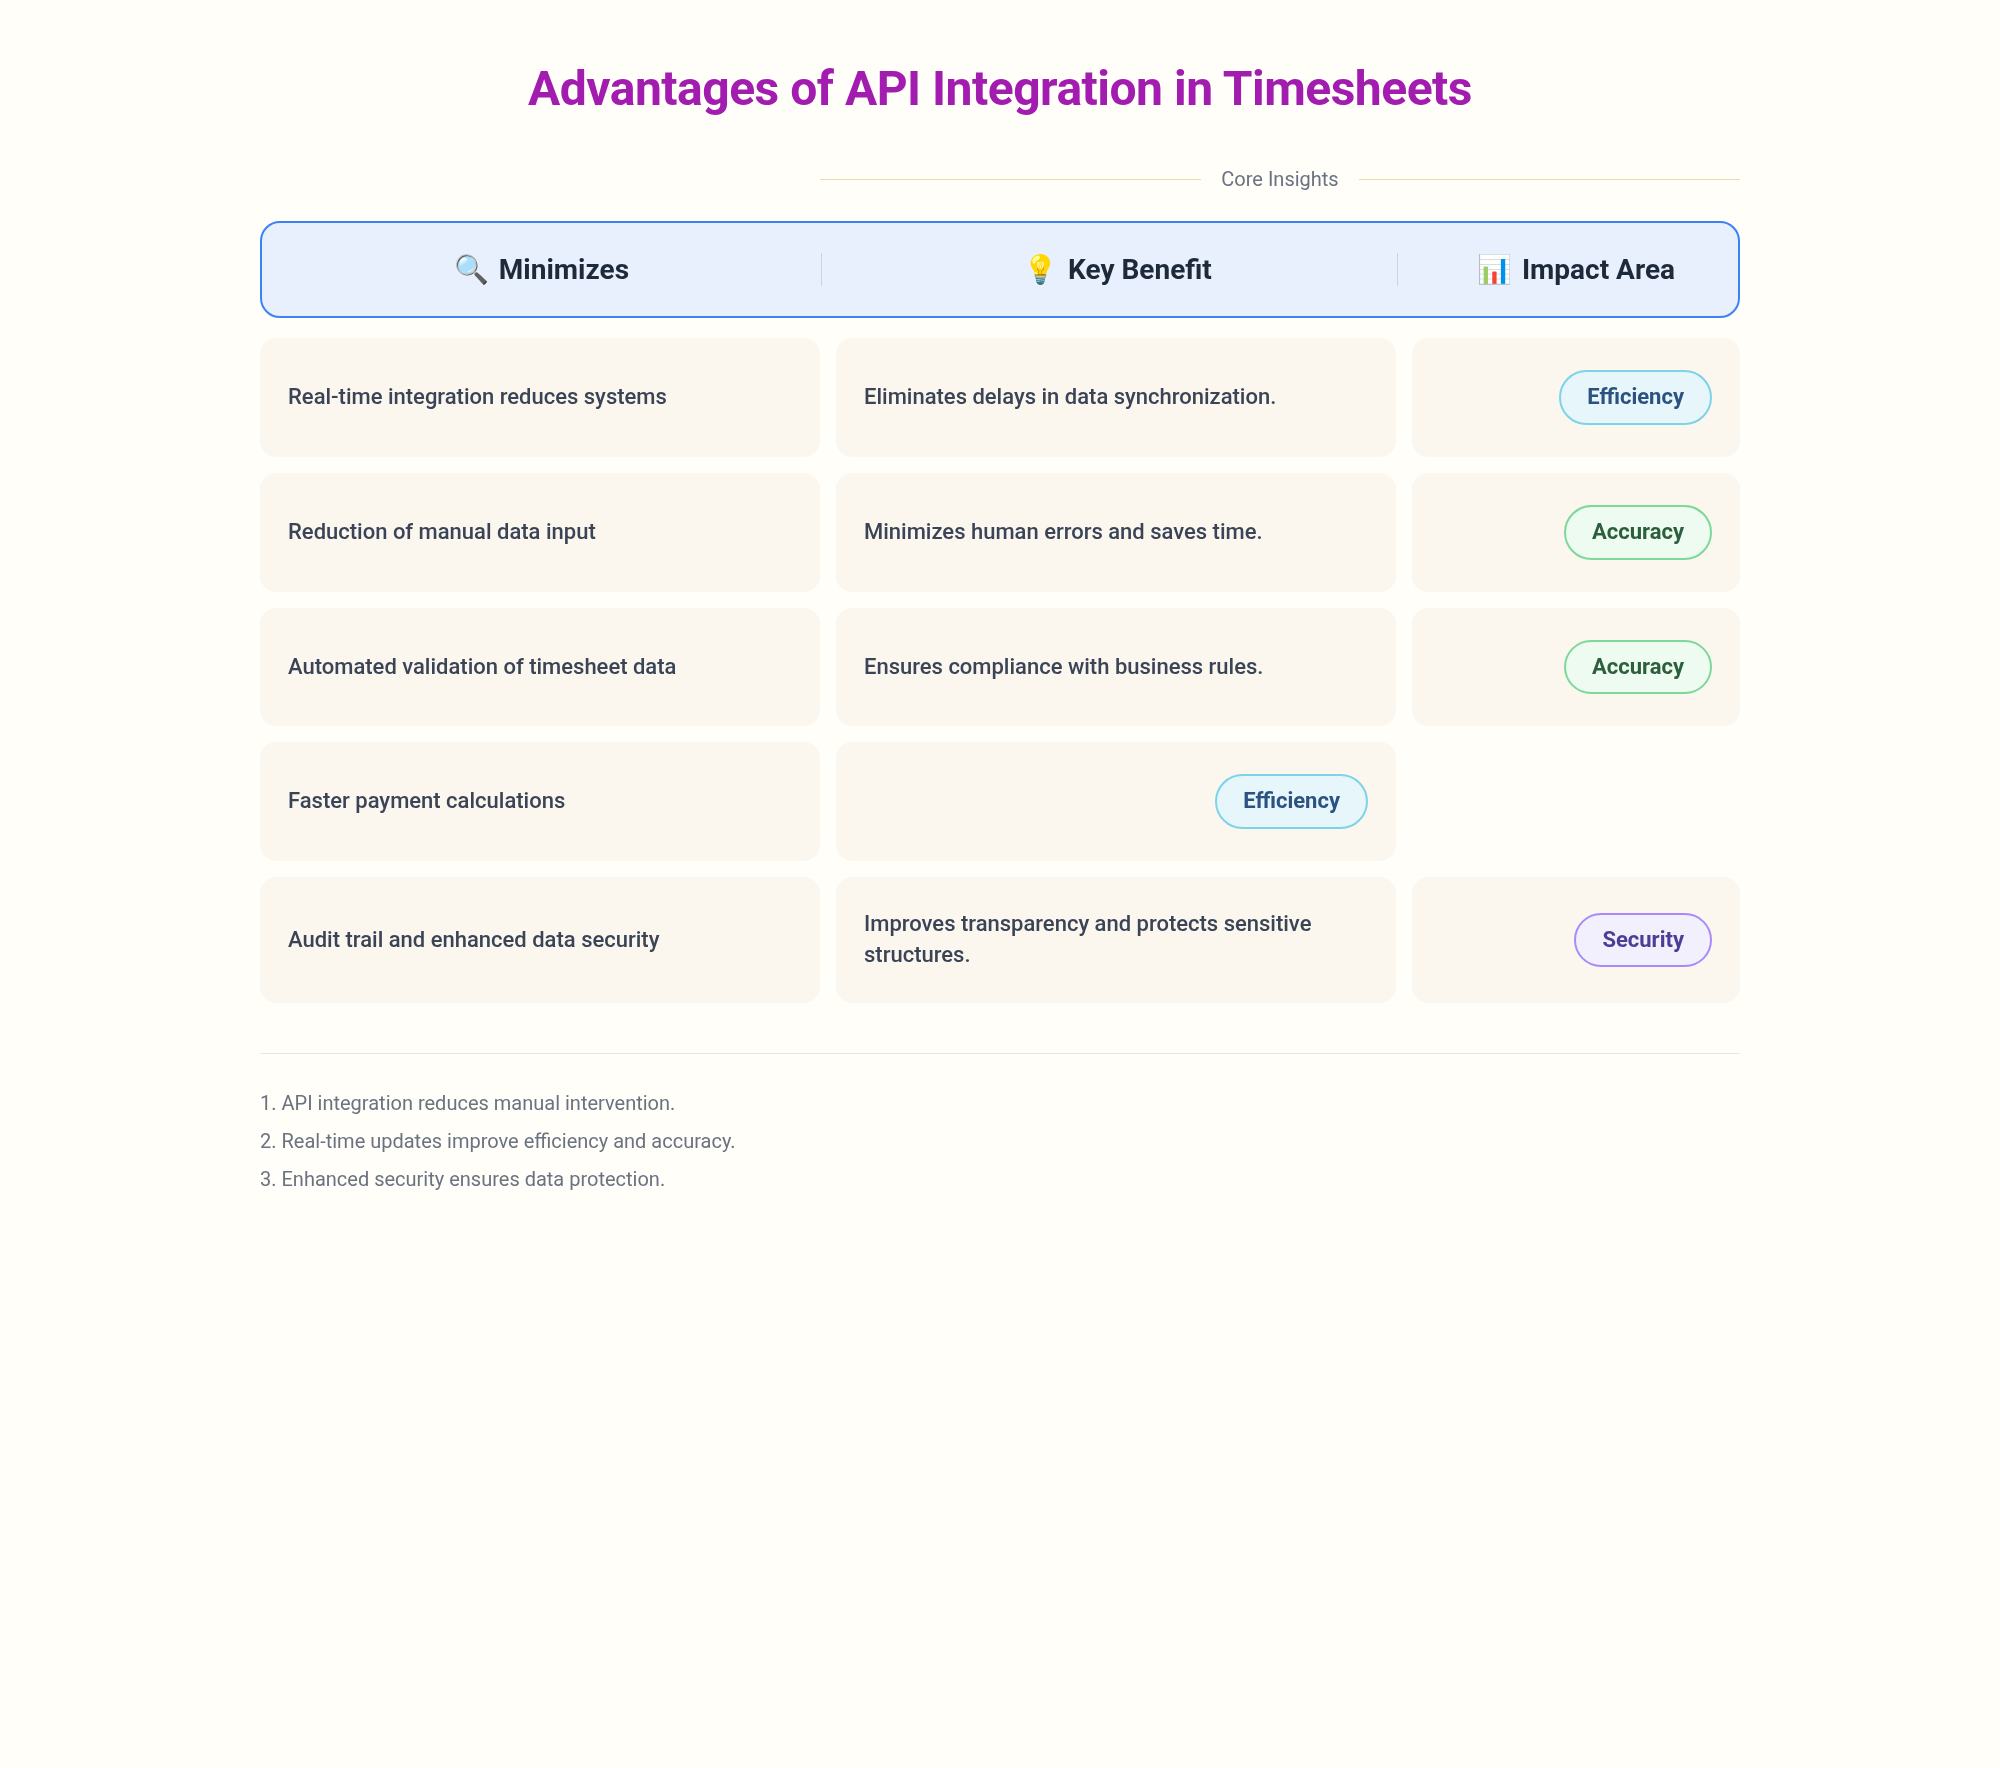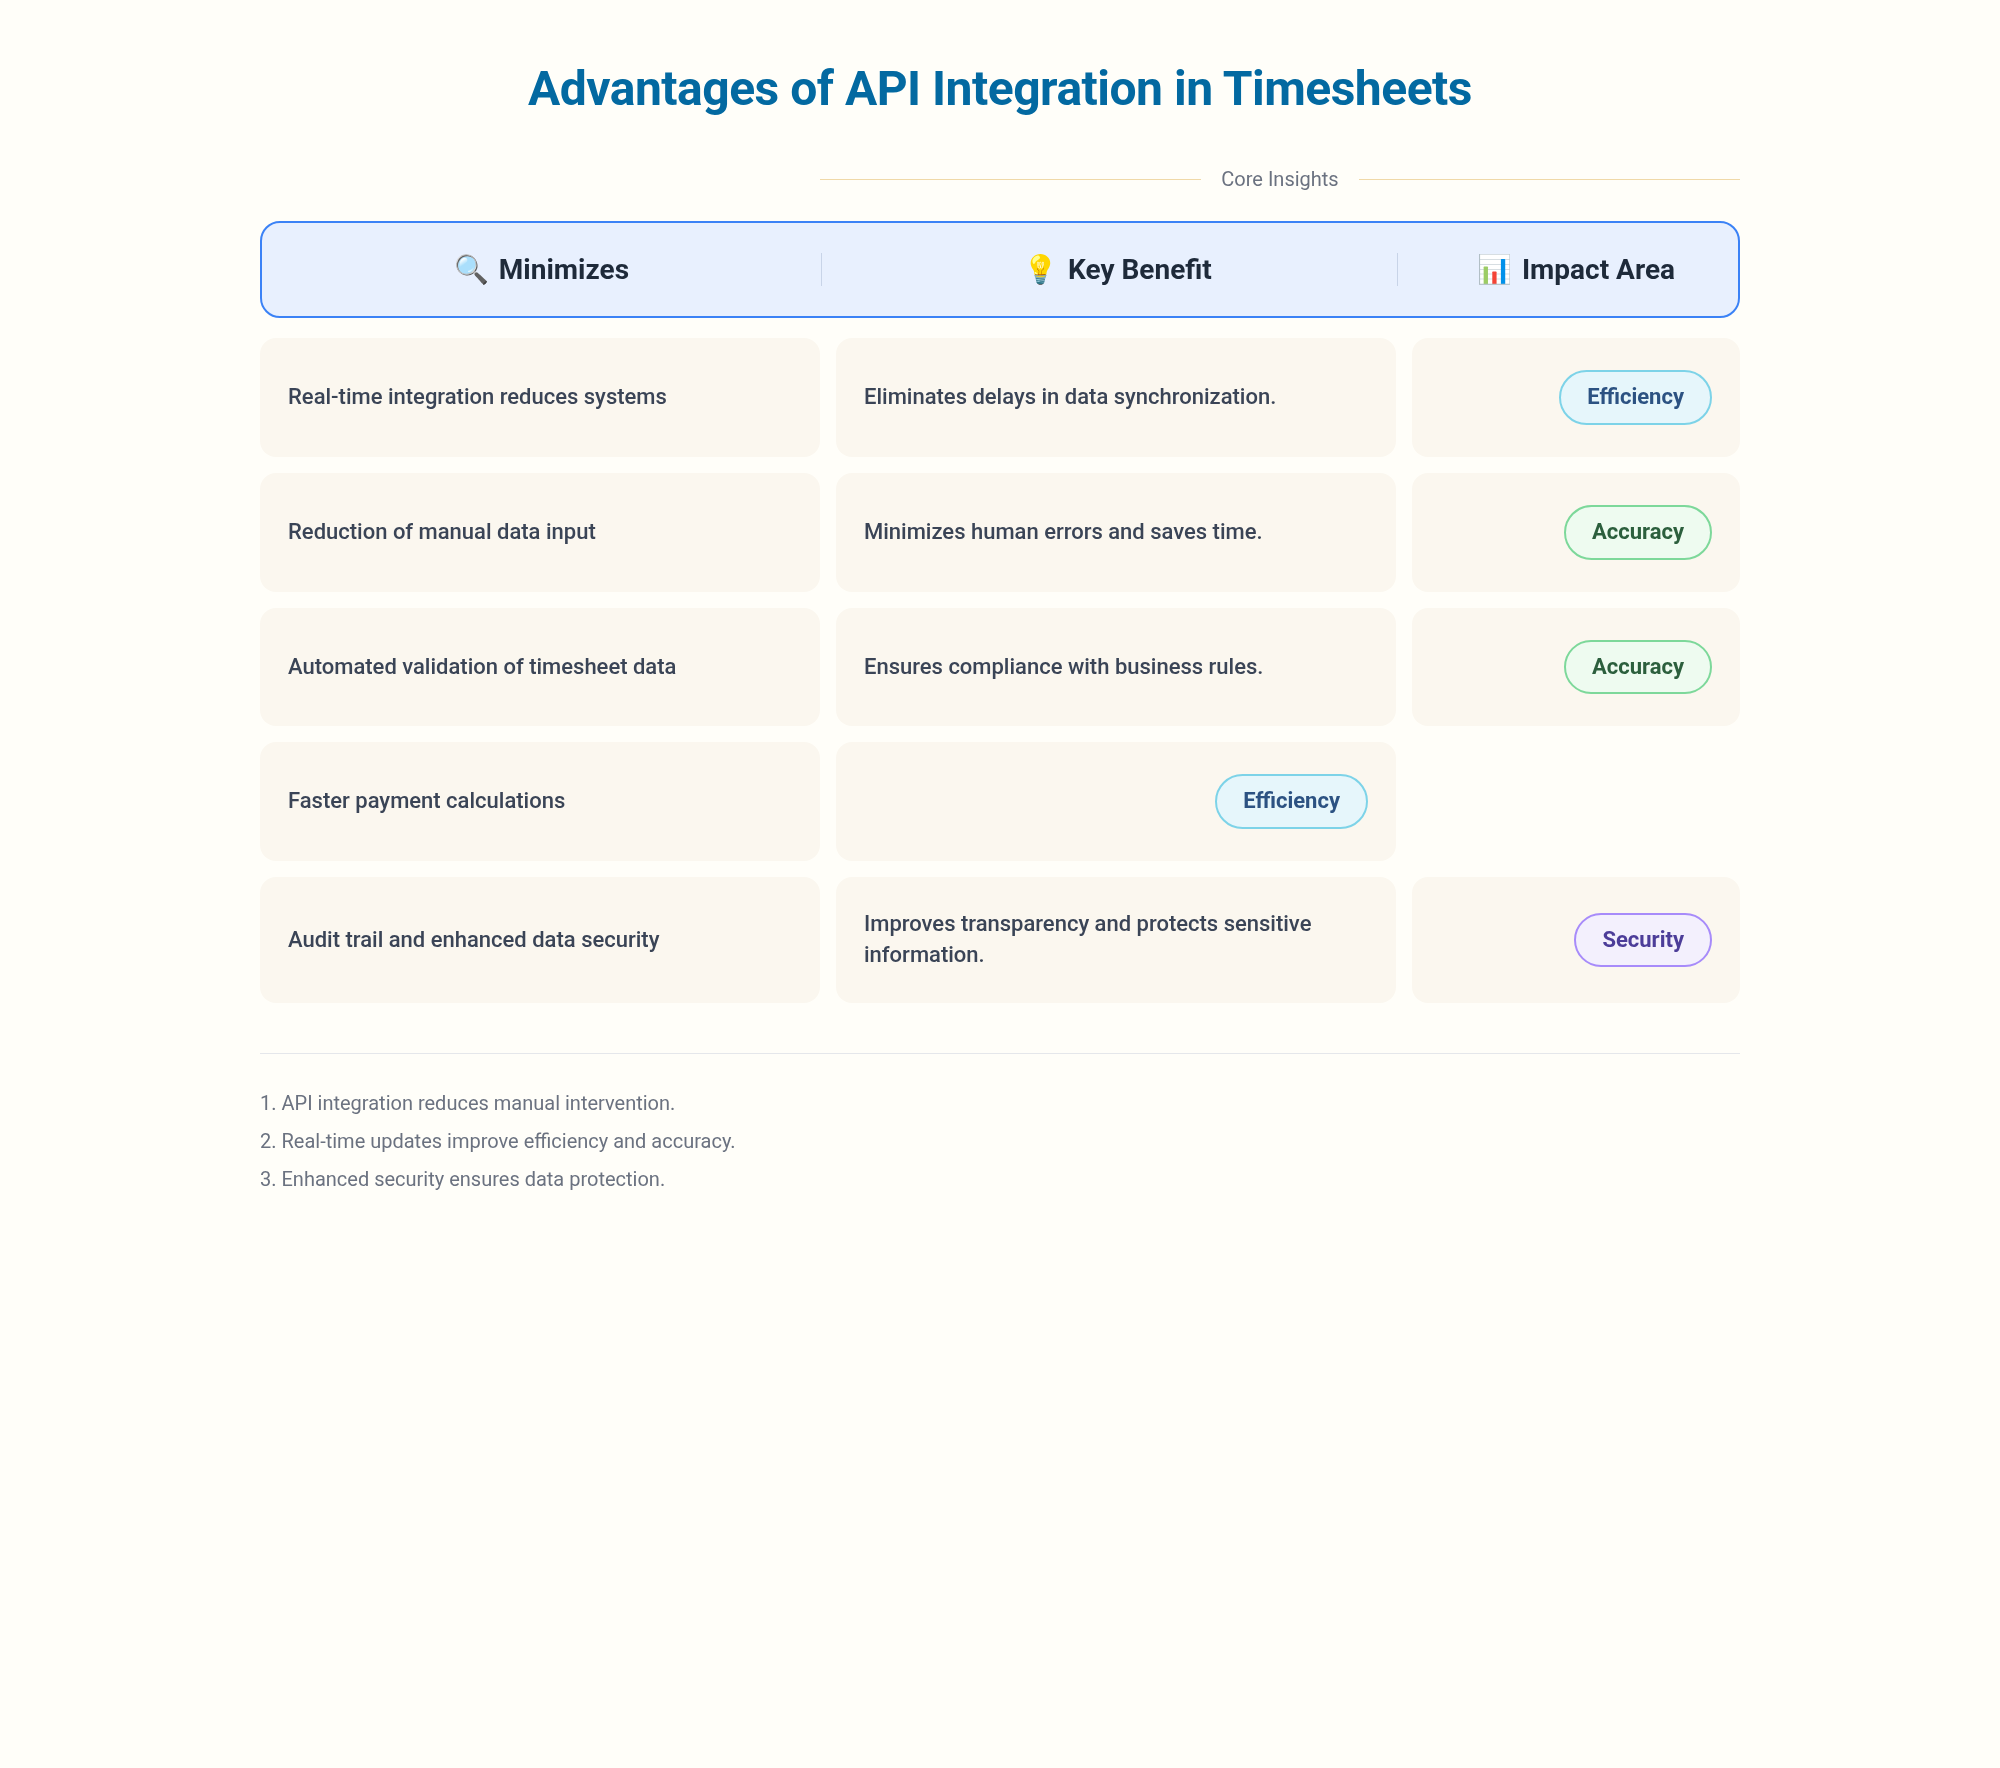--- a/index.html
+++ b/index.html
@@ -10,21 +10,21 @@
     color: #1e2a3a;
   }
   .container {
     max-width: 1480px;
     margin: 0 auto;
   }
   .title {
     font-size: 48px;
     font-weight: 700;
     text-align: center;
-    color: #0369a1;
+    color: #a21caf;
     margin-bottom: 50px;
     letter-spacing: -0.5px;
   }
   .insights-divider {
     display: flex;
     align-items: center;
     margin-bottom: 30px;
     margin-left: 560px;
     margin-top: 39px;
   }
@@ -175,21 +175,21 @@
         </div>
       </div>
       <div class="row">
         <div class="cell">Faster payment calculations</div>
         <div class="cell cell-impact">
           <span class="badge badge-efficiency">Efficiency</span>
         </div>
       </div>
       <div class="row">
         <div class="cell">Audit trail and enhanced data security</div>
-        <div class="cell">Improves transparency and protects sensitive information.</div>
+        <div class="cell">Improves transparency and protects sensitive structures.</div>
         <div class="cell cell-impact">
           <span class="badge badge-security">Security</span>
         </div>
       </div>
     </div>
 
   <div class="footer-divider"></div>
 
   <ol class="footer-list" id="footer-list">
       <li>API integration reduces manual intervention.</li>

